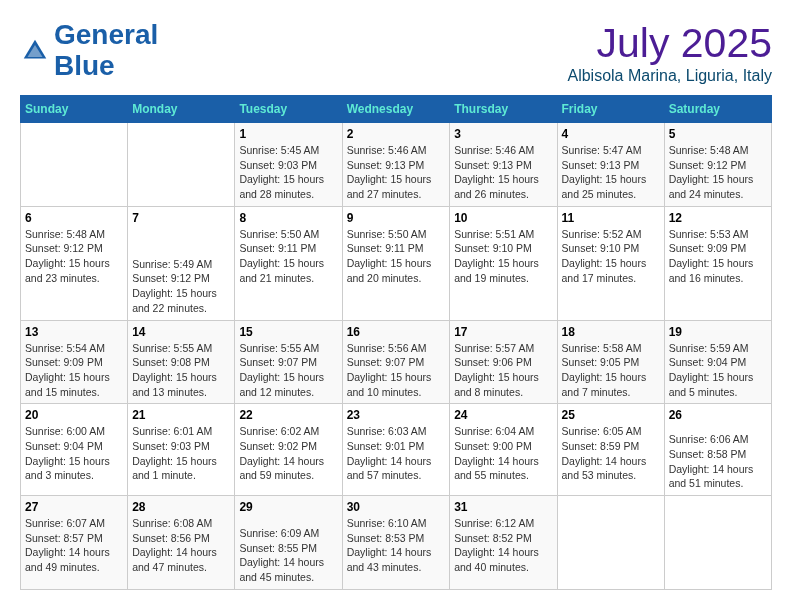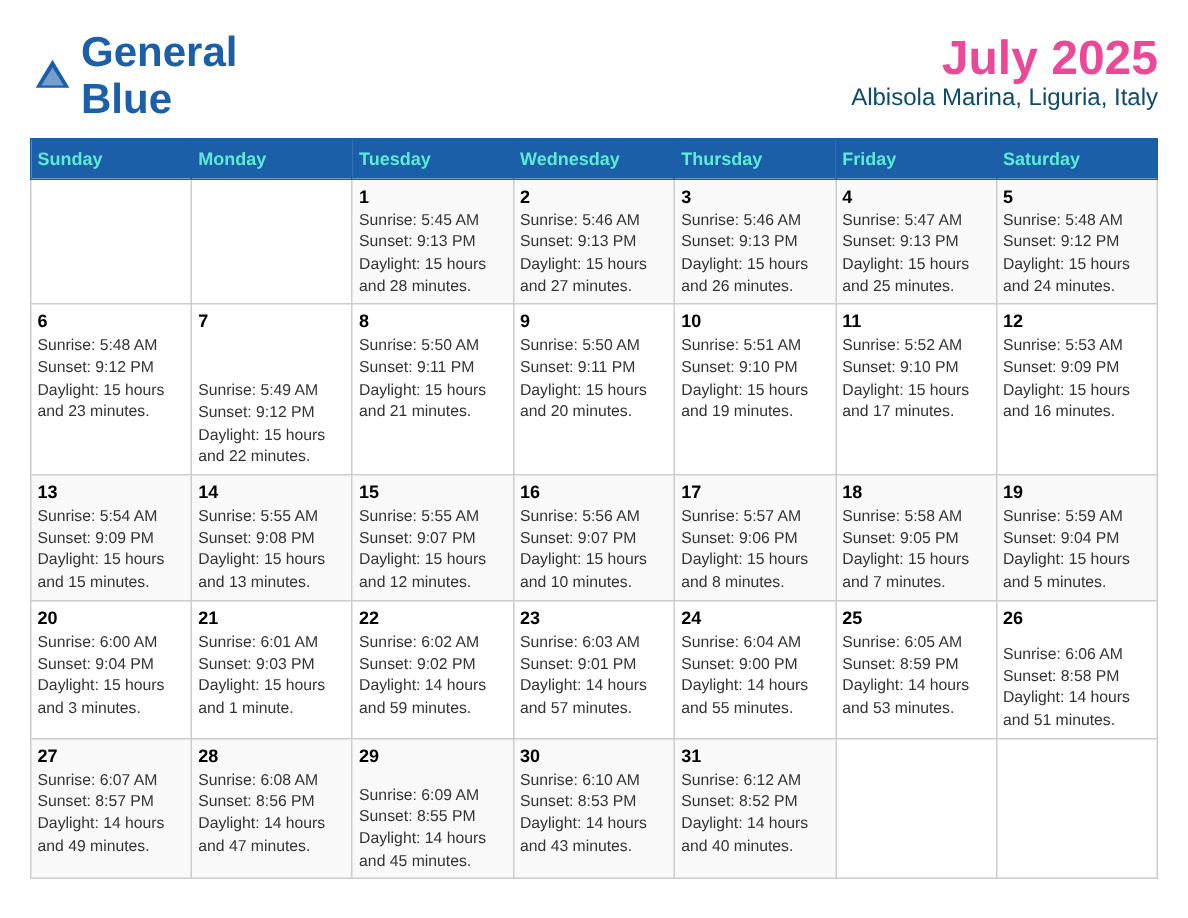--- a/index.html
+++ b/index.html
@@ -31,23 +31,23 @@
     }
     .logo-icon {
       width: 30px;
       height: 30px;
       margin-right: 4px;
     }
     .title-block {
       text-align: right;
     }
     .month-title {
-      font-size: 32px;
-      color: #ec4899;
-      font-weight: bold;
+      font-size: 41px;
+      color: #4c1d95;
+      font-weight: normal;
     }
     .subtitle {
       font-size: 16px;
       color: #0c4a6e;
     }
     table {
       width: 100%;
       border-collapse: collapse;
       font-size: 11px;
     }
@@ -117,21 +117,21 @@
         <th>Saturday</th>
       </tr>
   </thead>
   <tbody id="calendar-body">
   <tr>
         <td class="empty-cell"></td>
         <td class="empty-cell"></td>
         <td>
           <span class="day-num">1</span>
           <div class="day-info" style="white-space: pre-line;">Sunrise: 5:45 AM
-Sunset: 9:13 PM
+Sunset: 9:03 PM
 Daylight: 15 hours
 and 28 minutes.</div>
         </td>
         <td>
           <span class="day-num">2</span>
           <div class="day-info" style="white-space: pre-line;">Sunrise: 5:46 AM
 Sunset: 9:13 PM
 Daylight: 15 hours
 and 27 minutes.</div>
         </td>

